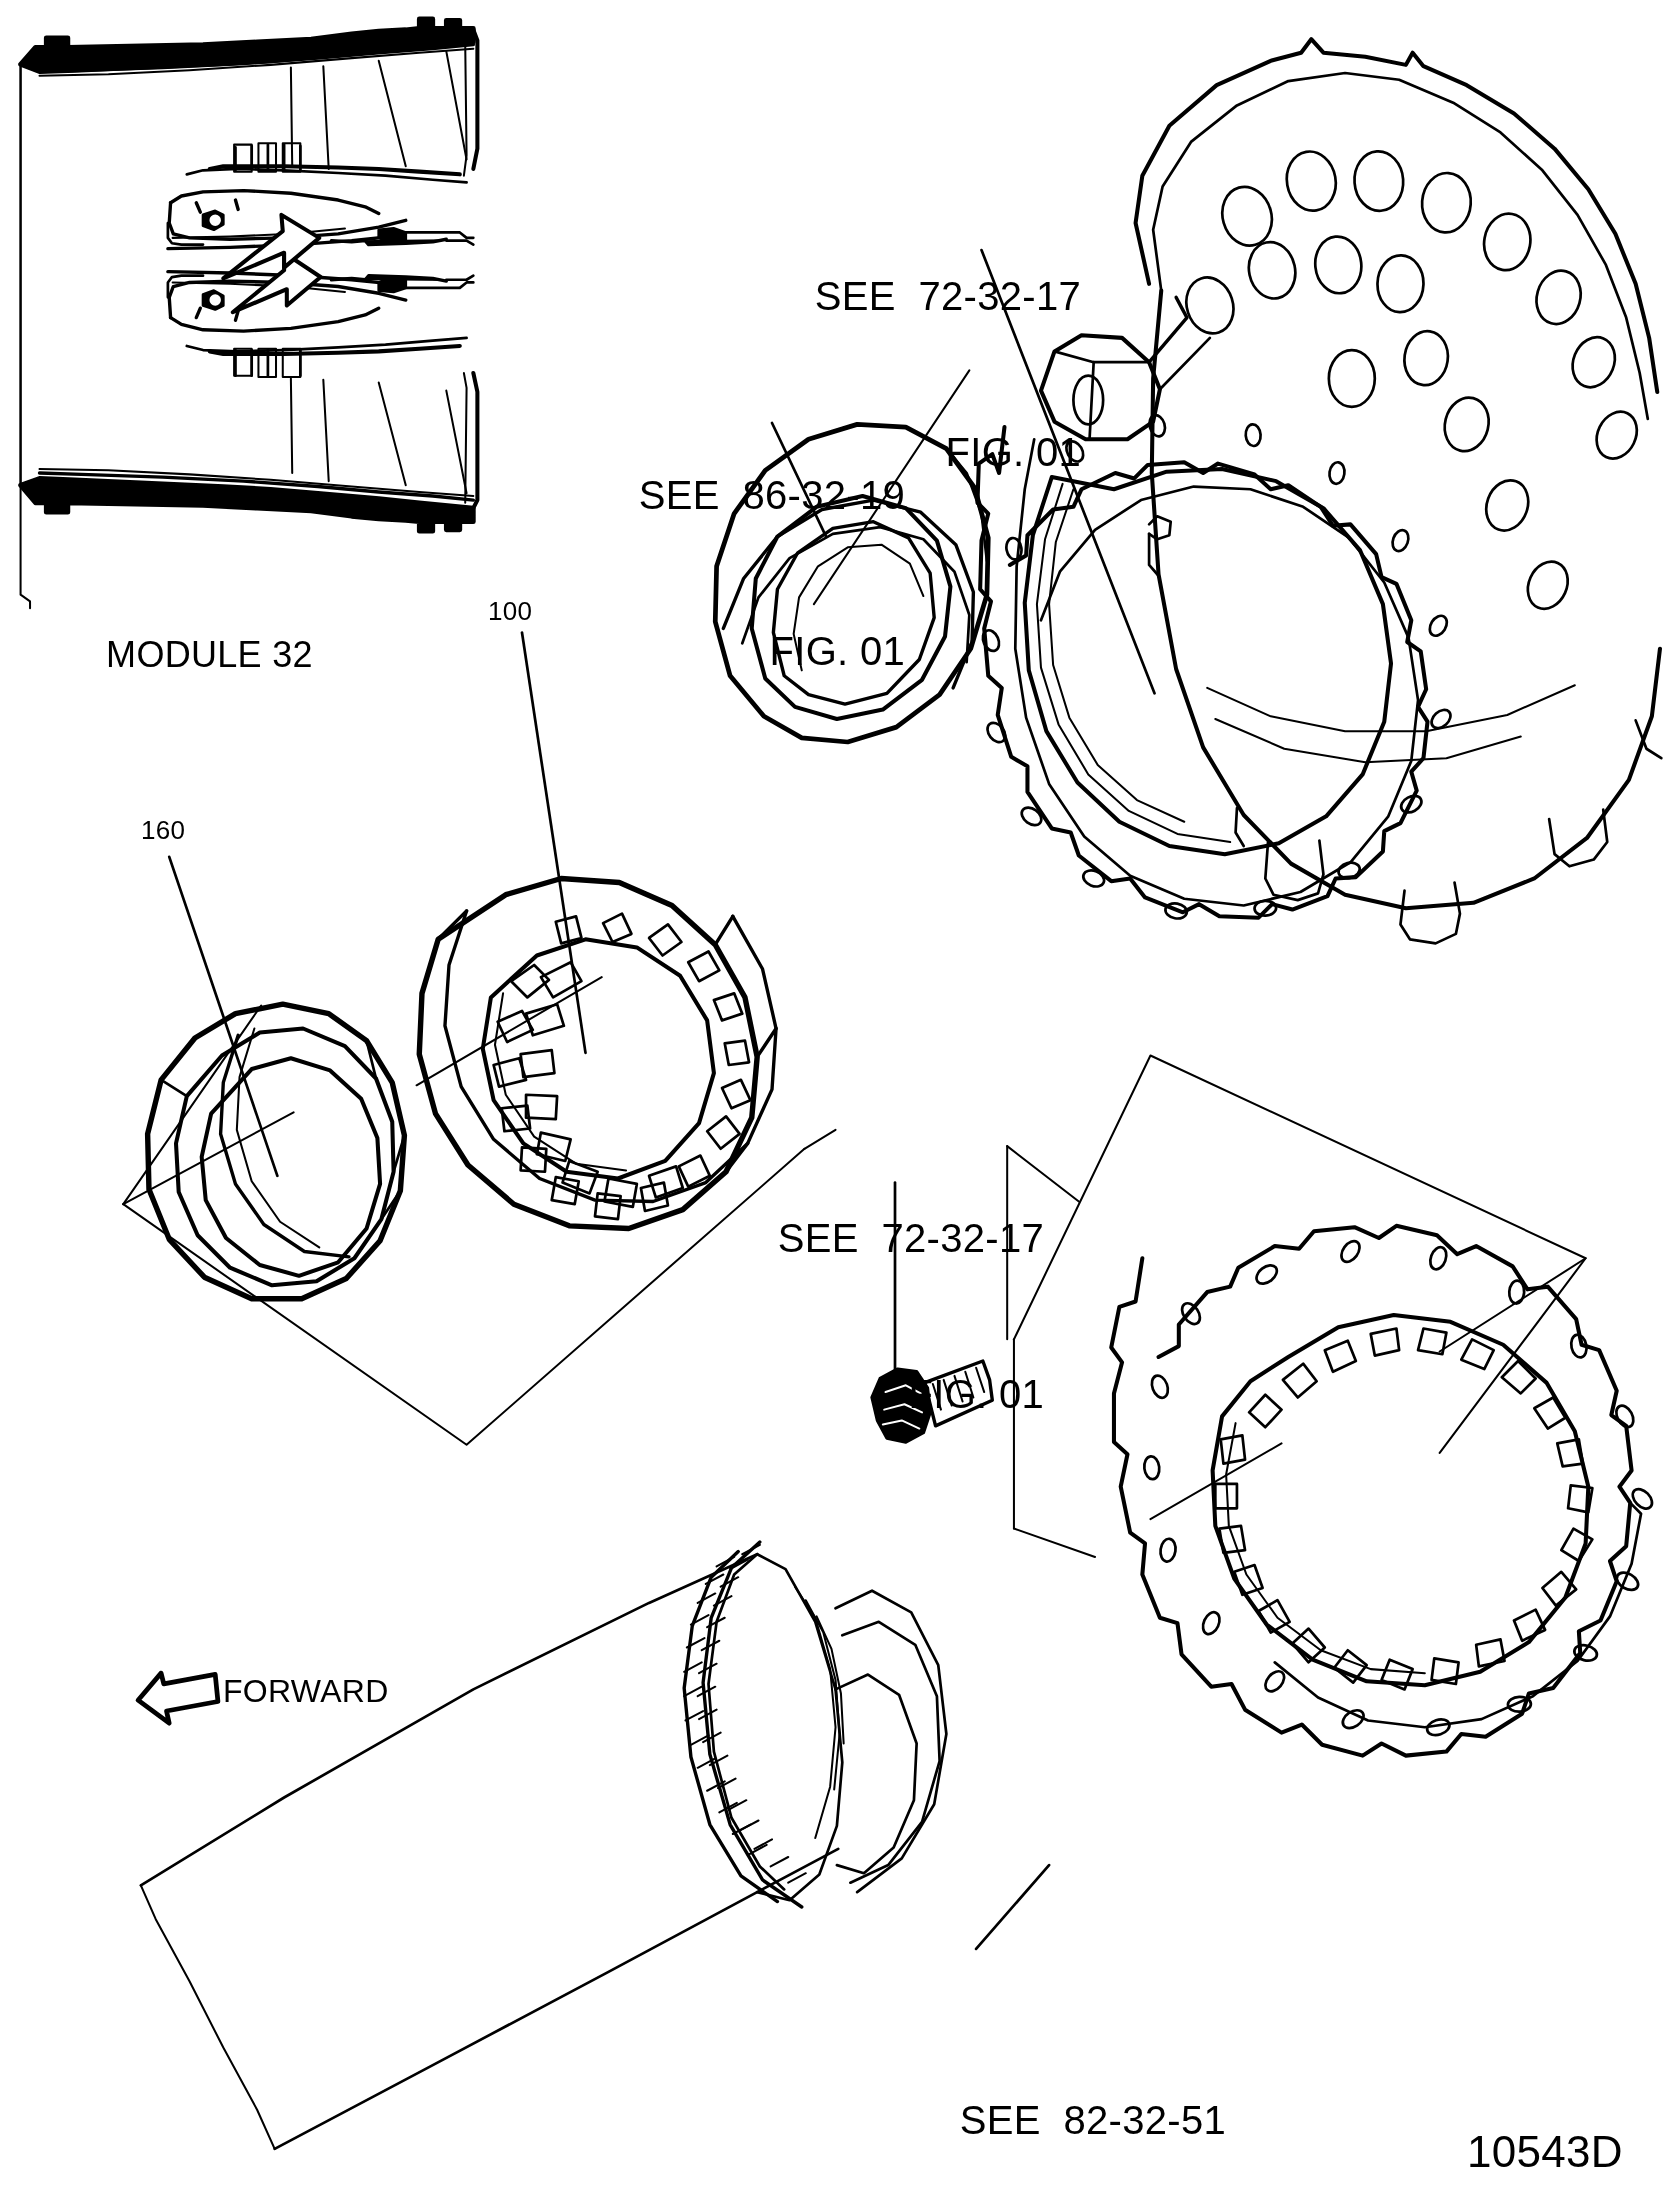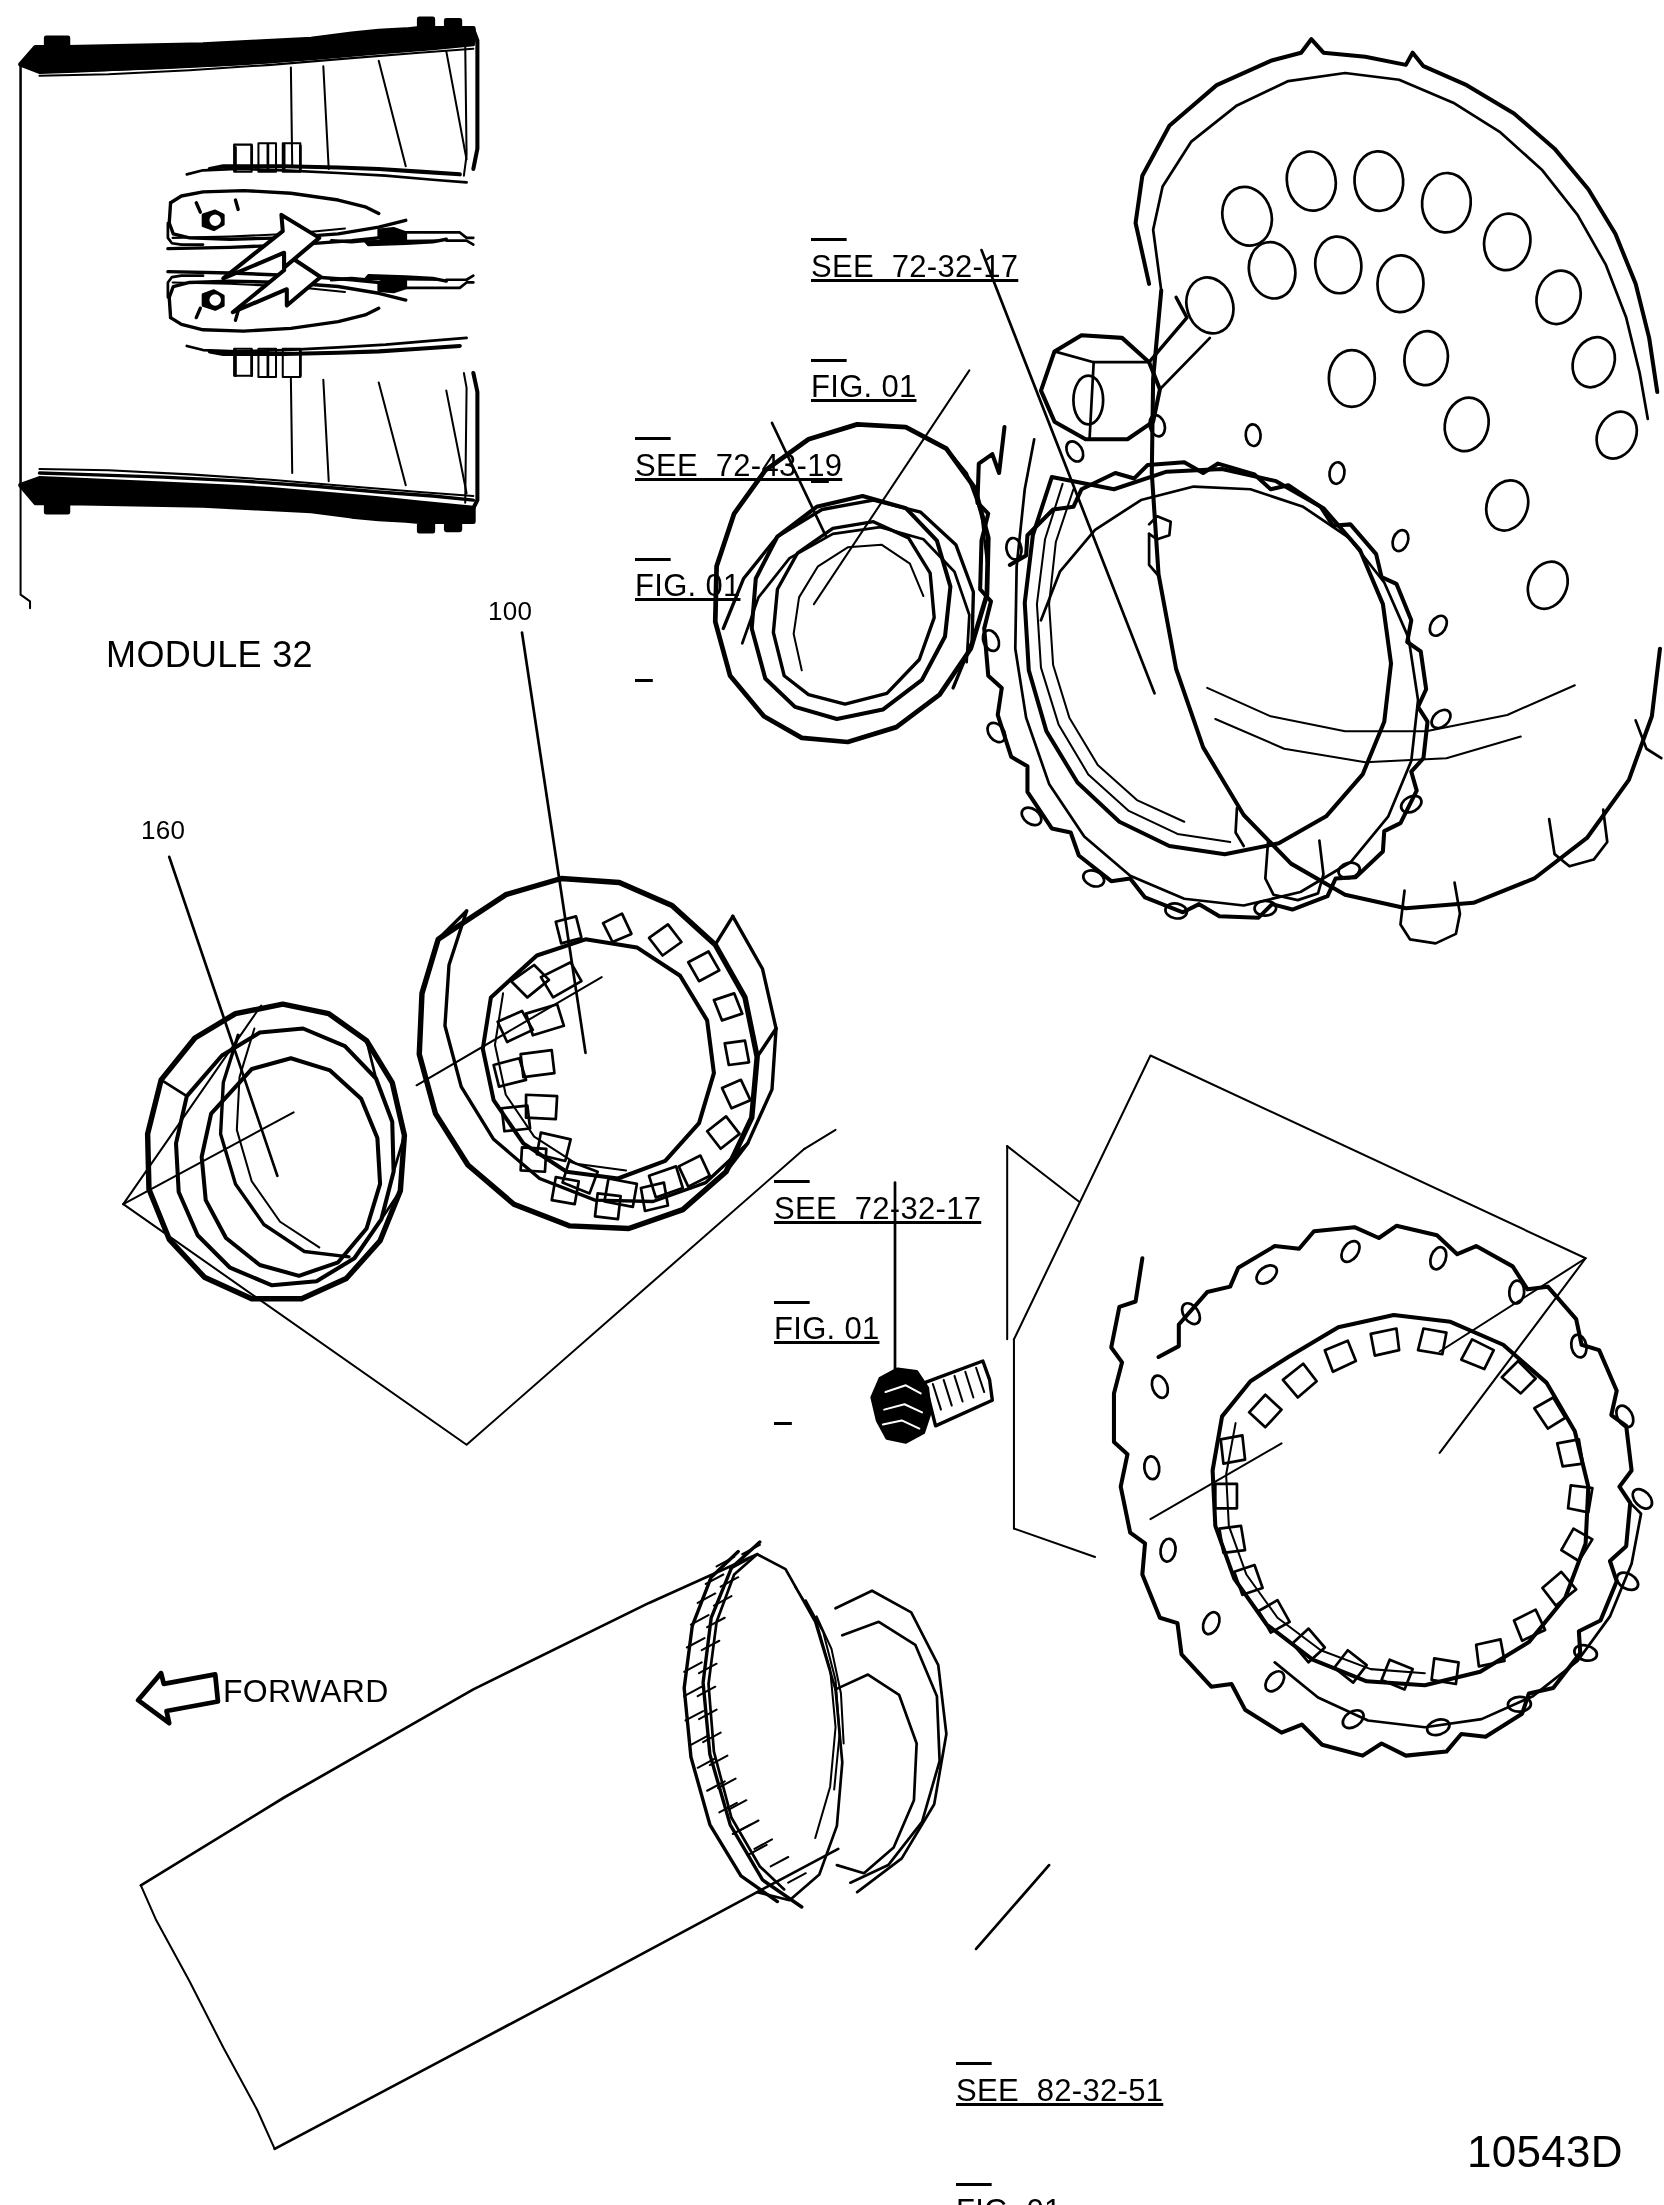--- a/index.html
+++ b/index.html
@@ -29,21 +29,21 @@
   .lbl {
     position: absolute;
     font-family: "Liberation Sans", sans-serif;
     font-weight: 400;
     color: #000;
     white-space: pre;
     letter-spacing: 0.3px;
     line-height: 1.30;
   }
   .lbl-big   { font-size: 36px; }
-  .lbl-ref   { font-size: 31px; text-align: left; text-decoration: underline; }
+  .lbl-ref   { font-size: 40px; text-align: right; }
   .lbl-item  { font-size: 26px; }
   .lbl-fwd   { font-size: 32px; }
   .lbl-dwg   { font-size: 44px; }
   .ctr { text-align: center; }
 </style>
 </head>
 <body>
 
 <div id="sheet">
 
@@ -537,21 +537,21 @@
   <div class="lbl lbl-item" style="left:488px; top:595px;">100</div>
 
   <div class="lbl lbl-item" style="left:141px; top:814px;">160</div>
 
   <div class="lbl lbl-ref" style="left:811px; top:166px; width:270px;">
     <div>SEE  72-32-17</div>
     <div>FIG. 01</div>
   </div>
 
   <div class="lbl lbl-ref" style="left:635px; top:365px; width:270px;">
-    <div>SEE  72-43-19</div>
+    <div>SEE  86-32-19</div>
     <div>FIG. 01</div>
   </div>
 
   <div class="lbl lbl-ref" style="left:774px; top:1108px; width:270px;">
     <div>SEE  72-32-17</div>
     <div>FIG. 01</div>
   </div>
 
   <div class="lbl lbl-ref" style="left:956px; top:1990px; width:270px;">
     <div>SEE  82-32-51</div>

